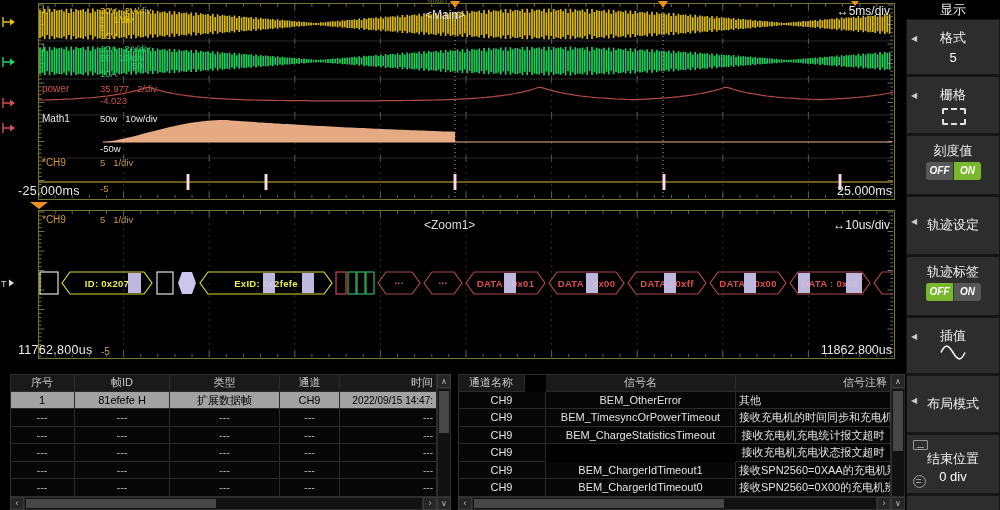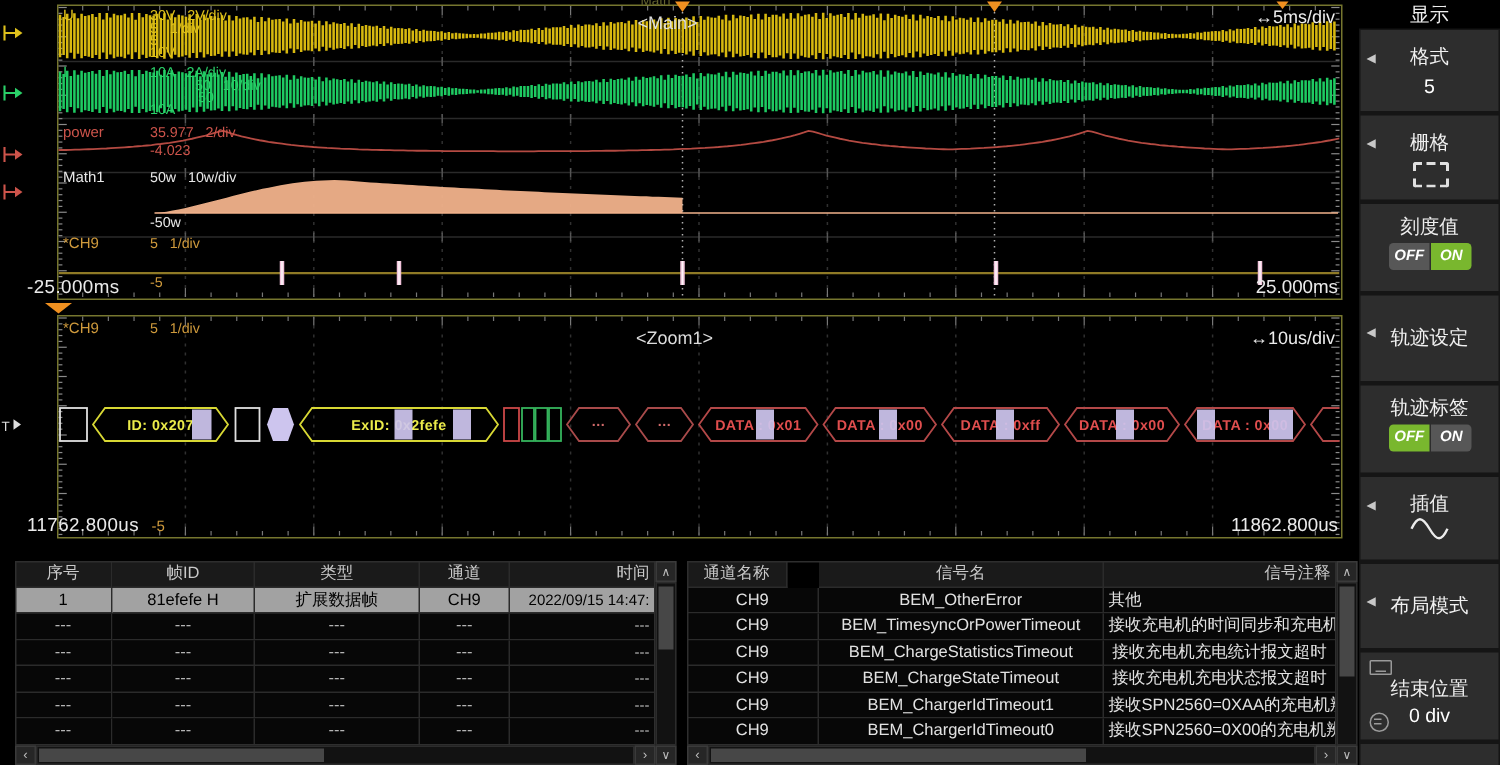--- a/index.html
+++ b/index.html
@@ -581,21 +581,21 @@
   <div class="lbl rlbl" style="left:795px;width:97px;top:344px;color:#eaeaea;font-size:12.5px;">11862.800us</div>
 
   <div id="ch-labels">
       <div class="lbl" style="left: 42px; top: 6px; color: rgb(223, 193, 28); font-size: 10px;">U</div>
       <div class="lbl" style="left: 100px; top: 6px; color: rgb(223, 193, 28); font-size: 9.5px;">30V   2V/div</div>
       <div class="lbl" style="left: 100px; top: 15px; color: rgb(223, 193, 28); font-size: 9.5px;">5   1/div</div>
       <div class="lbl" style="left: 100px; top: 23px; color: rgb(223, 193, 28); font-size: 9.5px;">5</div>
       <div class="lbl" style="left: 100px; top: 31px; color: rgb(223, 193, 28); font-size: 9.5px;">10V</div>
       <div class="lbl" style="left: 42px; top: 44px; color: rgb(42, 209, 105); font-size: 10px;">I</div>
       <div class="lbl" style="left: 100px; top: 44px; color: rgb(42, 209, 105); font-size: 9.5px;">10A   2A/div</div>
-      <div class="lbl" style="left: 100px; top: 53px; color: rgb(42, 209, 105); font-size: 9.5px; padding-left: 30px;">50   10/div</div>
+      <div class="lbl" style="left: 100px; top: 53px; color: rgb(42, 209, 105); font-size: 9.5px;">50   10/div</div>
       <div class="lbl" style="left: 100px; top: 61px; color: rgb(42, 209, 105); font-size: 9.5px; margin-left: 32px;">50</div>
       <div class="lbl" style="left: 100px; top: 69px; color: rgb(42, 209, 105); font-size: 9.5px;">10A</div>
       <div class="lbl" style="left: 42px; top: 84px; color: rgb(205, 84, 75); font-size: 10px;">power</div>
       <div class="lbl" style="left: 100px; top: 84px; color: rgb(205, 84, 75); font-size: 9.5px;">35.977   2/div</div>
       <div class="lbl" style="left: 100px; top: 96px; color: rgb(205, 84, 75); font-size: 9.5px;">-4.023</div>
       <div class="lbl" style="left: 42px; top: 114px; color: rgb(232, 232, 232); font-size: 10px;">Math1</div>
       <div class="lbl" style="left: 100px; top: 114px; color: rgb(232, 232, 232); font-size: 9.5px;">50w   10w/div</div>
       <div class="lbl" style="left: 100px; top: 144px; color: rgb(232, 232, 232); font-size: 9.5px;">-50w</div>
       <div class="lbl" style="left: 42px; top: 158px; color: rgb(207, 154, 60); font-size: 10px;">*CH9</div>
       <div class="lbl" style="left: 100px; top: 158px; color: rgb(207, 154, 60); font-size: 9.5px;">5   1/div</div>
@@ -654,21 +654,20 @@
       <div class="cell" style="left: 0px; top: 17.5px; width: 88px; height: 17.5px; line-height: 17.5px; text-align: center; font-size: 11px; color: rgb(226, 226, 226);">CH9</div>
       <div class="cell" style="left: 88px; top: 17.5px; width: 190px; height: 17.5px; line-height: 17.5px; text-align: center; font-size: 11px; color: rgb(226, 226, 226);">BEM_OtherError</div>
       <div class="cell" style="left: 278px; top: 17.5px; width: 155px; height: 17.5px; line-height: 17.5px; text-align: left; font-size: 11px; color: rgb(226, 226, 226);">其他</div>
       <div class="cell" style="left: 0px; top: 35px; width: 88px; height: 17.5px; line-height: 17.5px; text-align: center; font-size: 11px; color: rgb(226, 226, 226);">CH9</div>
       <div class="cell" style="left: 88px; top: 35px; width: 190px; height: 17.5px; line-height: 17.5px; text-align: center; font-size: 11px; color: rgb(226, 226, 226);">BEM_TimesyncOrPowerTimeout</div>
       <div class="cell" style="left: 278px; top: 35px; width: 155px; height: 17.5px; line-height: 17.5px; text-align: left; font-size: 11px; color: rgb(226, 226, 226);">接收充电机的时间同步和充电机最大输出</div>
       <div class="cell" style="left: 0px; top: 52.5px; width: 88px; height: 17.5px; line-height: 17.5px; text-align: center; font-size: 11px; color: rgb(226, 226, 226);">CH9</div>
       <div class="cell" style="left: 88px; top: 52.5px; width: 190px; height: 17.5px; line-height: 17.5px; text-align: center; font-size: 11px; color: rgb(226, 226, 226);">BEM_ChargeStatisticsTimeout</div>
       <div class="cell" style="left: 278px; top: 52.5px; width: 155px; height: 17.5px; line-height: 17.5px; text-align: center; font-size: 11px; color: rgb(226, 226, 226);">接收充电机充电统计报文超时</div>
       <div class="cell" style="left: 0px; top: 70px; width: 88px; height: 17.5px; line-height: 17.5px; text-align: center; font-size: 11px; color: rgb(226, 226, 226);">CH9</div>
-      <div class="cell" style="left: 88px; top: 70px; width: 190px; height: 17.5px; line-height: 17.5px; text-align: center; font-size: 11px; color: rgb(226, 226, 226);">BEM_ChargeStateTimeout</div>
       <div class="cell" style="left: 278px; top: 70px; width: 155px; height: 17.5px; line-height: 17.5px; text-align: center; font-size: 11px; color: rgb(226, 226, 226);">接收充电机充电状态报文超时</div>
       <div class="cell" style="left: 0px; top: 87.5px; width: 88px; height: 17.5px; line-height: 17.5px; text-align: center; font-size: 11px; color: rgb(226, 226, 226);">CH9</div>
       <div class="cell" style="left: 88px; top: 87.5px; width: 190px; height: 17.5px; line-height: 17.5px; text-align: center; font-size: 11px; color: rgb(226, 226, 226);">BEM_ChargerIdTimeout1</div>
       <div class="cell" style="left: 278px; top: 87.5px; width: 155px; height: 17.5px; line-height: 17.5px; text-align: left; font-size: 11px; color: rgb(226, 226, 226);">接收SPN2560=0XAA的充电机辨识报</div>
       <div class="cell" style="left: 0px; top: 105px; width: 88px; height: 17.5px; line-height: 17.5px; text-align: center; font-size: 11px; color: rgb(226, 226, 226);">CH9</div>
       <div class="cell" style="left: 88px; top: 105px; width: 190px; height: 17.5px; line-height: 17.5px; text-align: center; font-size: 11px; color: rgb(226, 226, 226);">BEM_ChargerIdTimeout0</div>
       <div class="cell" style="left: 278px; top: 105px; width: 155px; height: 17.5px; line-height: 17.5px; text-align: left; font-size: 11px; color: rgb(226, 226, 226);">接收SPN2560=0X00的充电机辨识报</div>
       <div class="gridframe" style="left: 0px; top: 0px; width: 433px; height: 122.5px;"></div>
       <div class="sbtn" style="left: 433px; top: 0px; width: 14px; height: 14px; line-height: 13px; font-size: 8px;">∧</div>
       <div class="strack" style="left: 433px; top: 14px; width: 14px; height: 108.5px;"></div>

